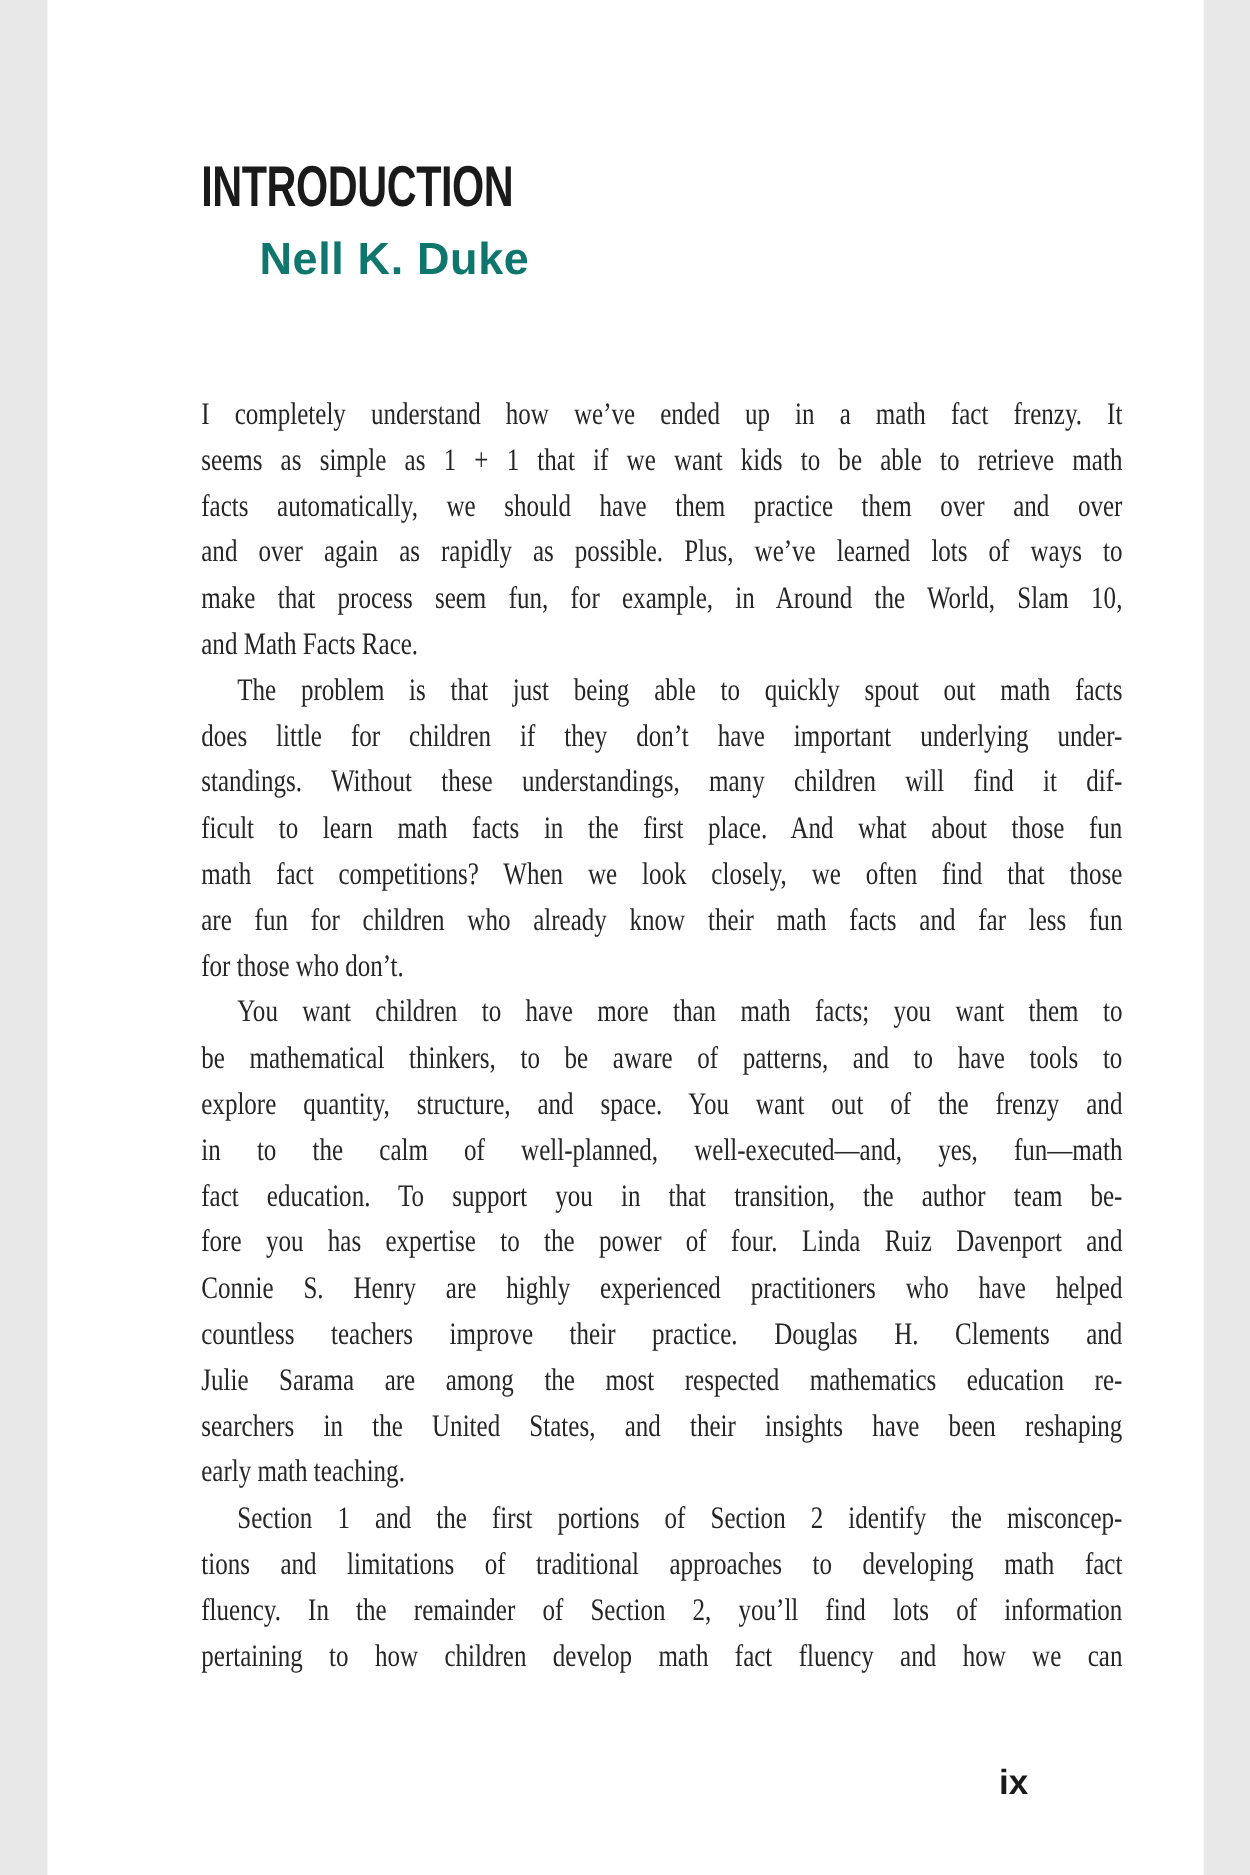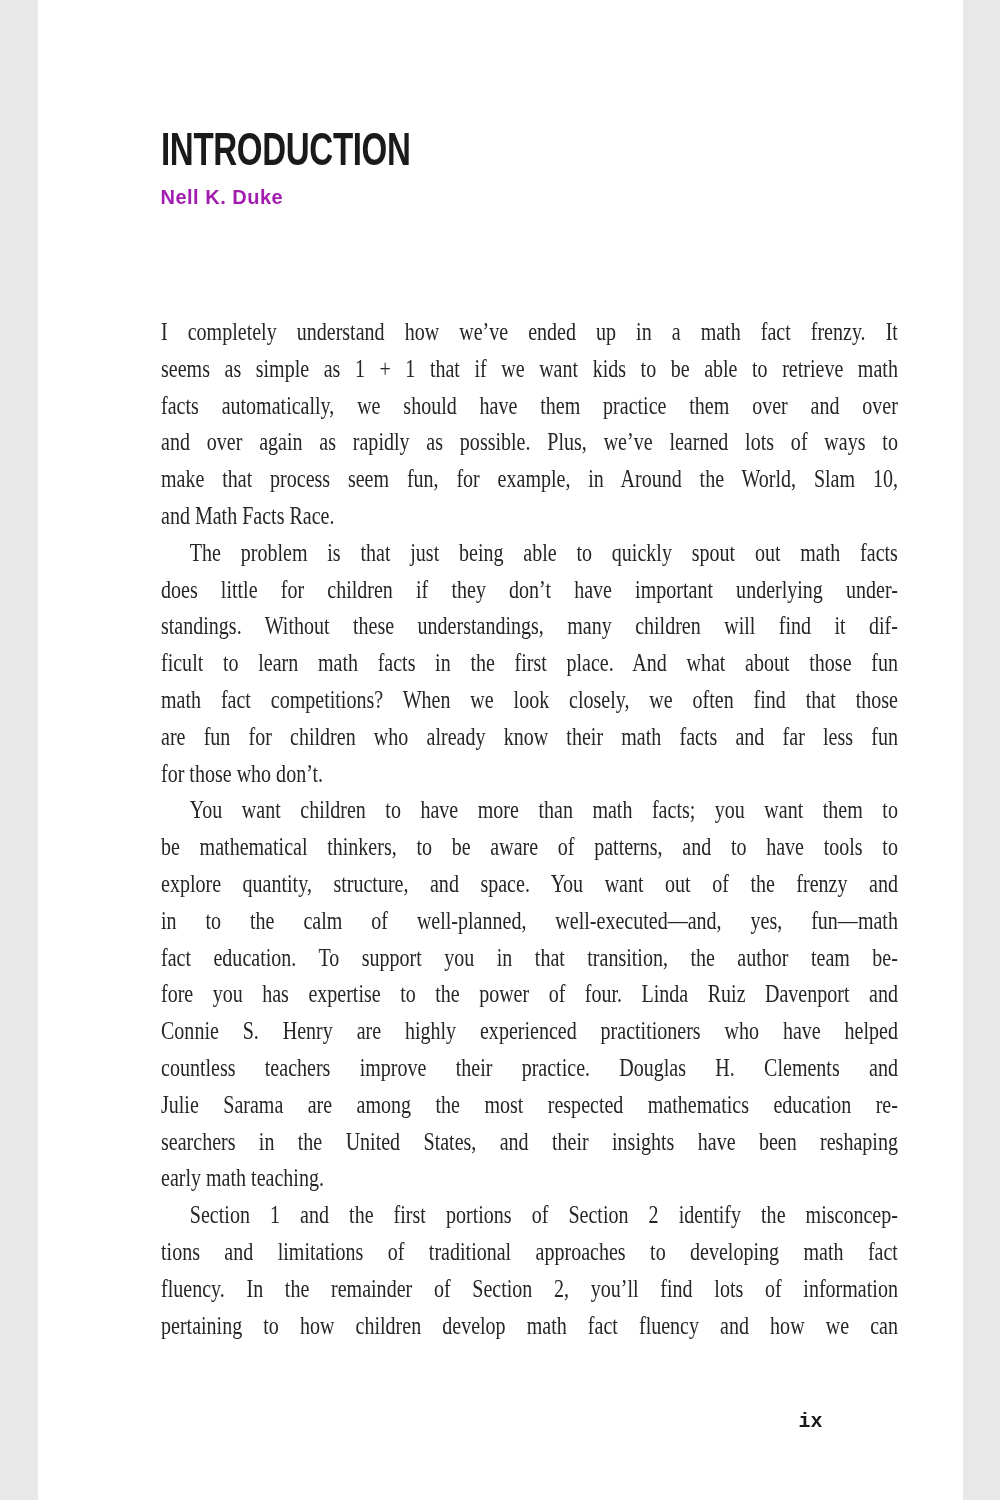--- a/index.html
+++ b/index.html
@@ -31,24 +31,25 @@
     color: #1a1a1a;
     display: inline-block;
     transform: scaleX(0.72);
     transform-origin: 0 50%;
     white-space: nowrap;
   }
   .author {
     margin-top: 14px;
     font-family: "Liberation Sans", sans-serif;
     font-weight: bold;
-    font-size: 20px;
+    font-size: 36px;
     letter-spacing: 0.5px;
-    color: #a21caf;
+    color: #0f766e;
     white-space: nowrap;
+    margin-left: 47px;
   }
   .body-text {
     position: absolute;
     left: 123px;
     top: 314px;
     width: 920px;
     transform: scaleX(0.801);
     transform-origin: 0 0;
     font-size: 25px;
     color: #262626;
@@ -66,23 +67,23 @@
   .line.flush-last {
     text-align-last: left;
   }
   .line.indent {
     text-indent: 36px;
   }
   .page-number {
     position: absolute;
     right: 140px;
     top: 1410px;
-    font-family: Liberation Mono, monospace;
+    font-family: Liberation Sans, sans-serif;
     font-weight: bold;
-    font-size: 20px;
+    font-size: 28px;
     color: #1a1a1a;
   }
 </style>
 </head>
 <body>
 
 <div class="page">
   <header>
     <h1 class="chapter-title">INTRODUCTION</h1>
     <div class="author">Nell K. Duke</div>

